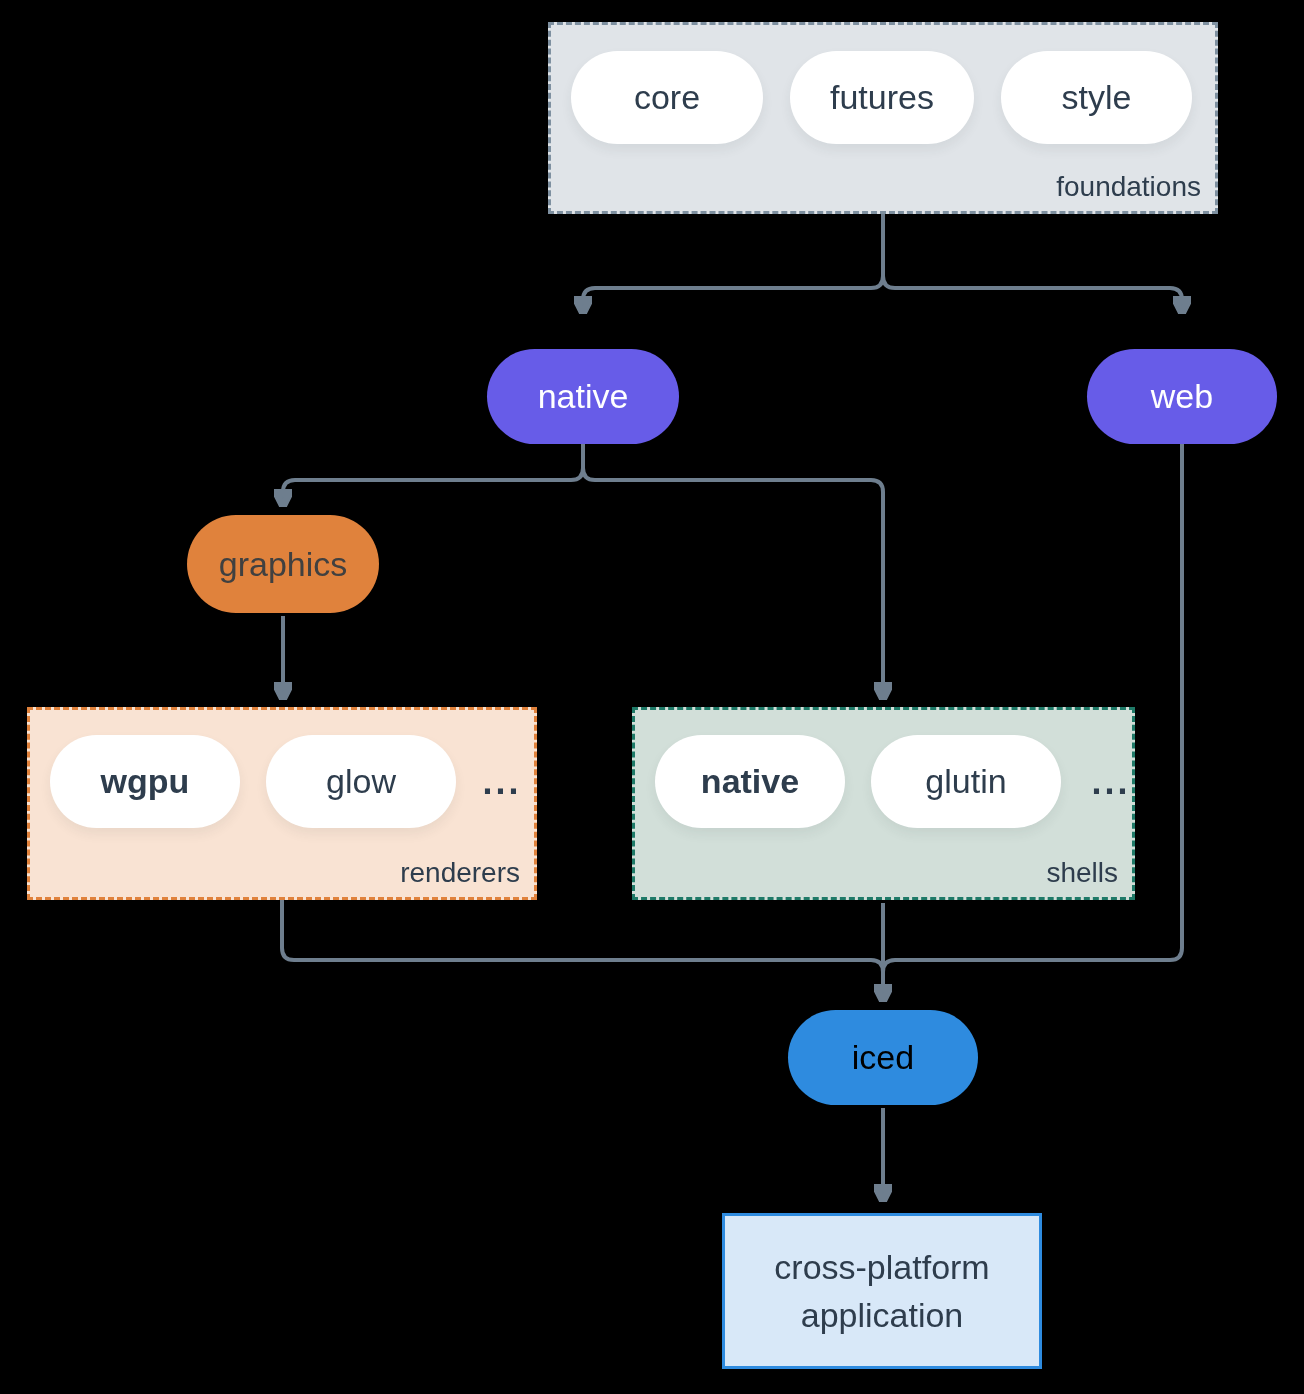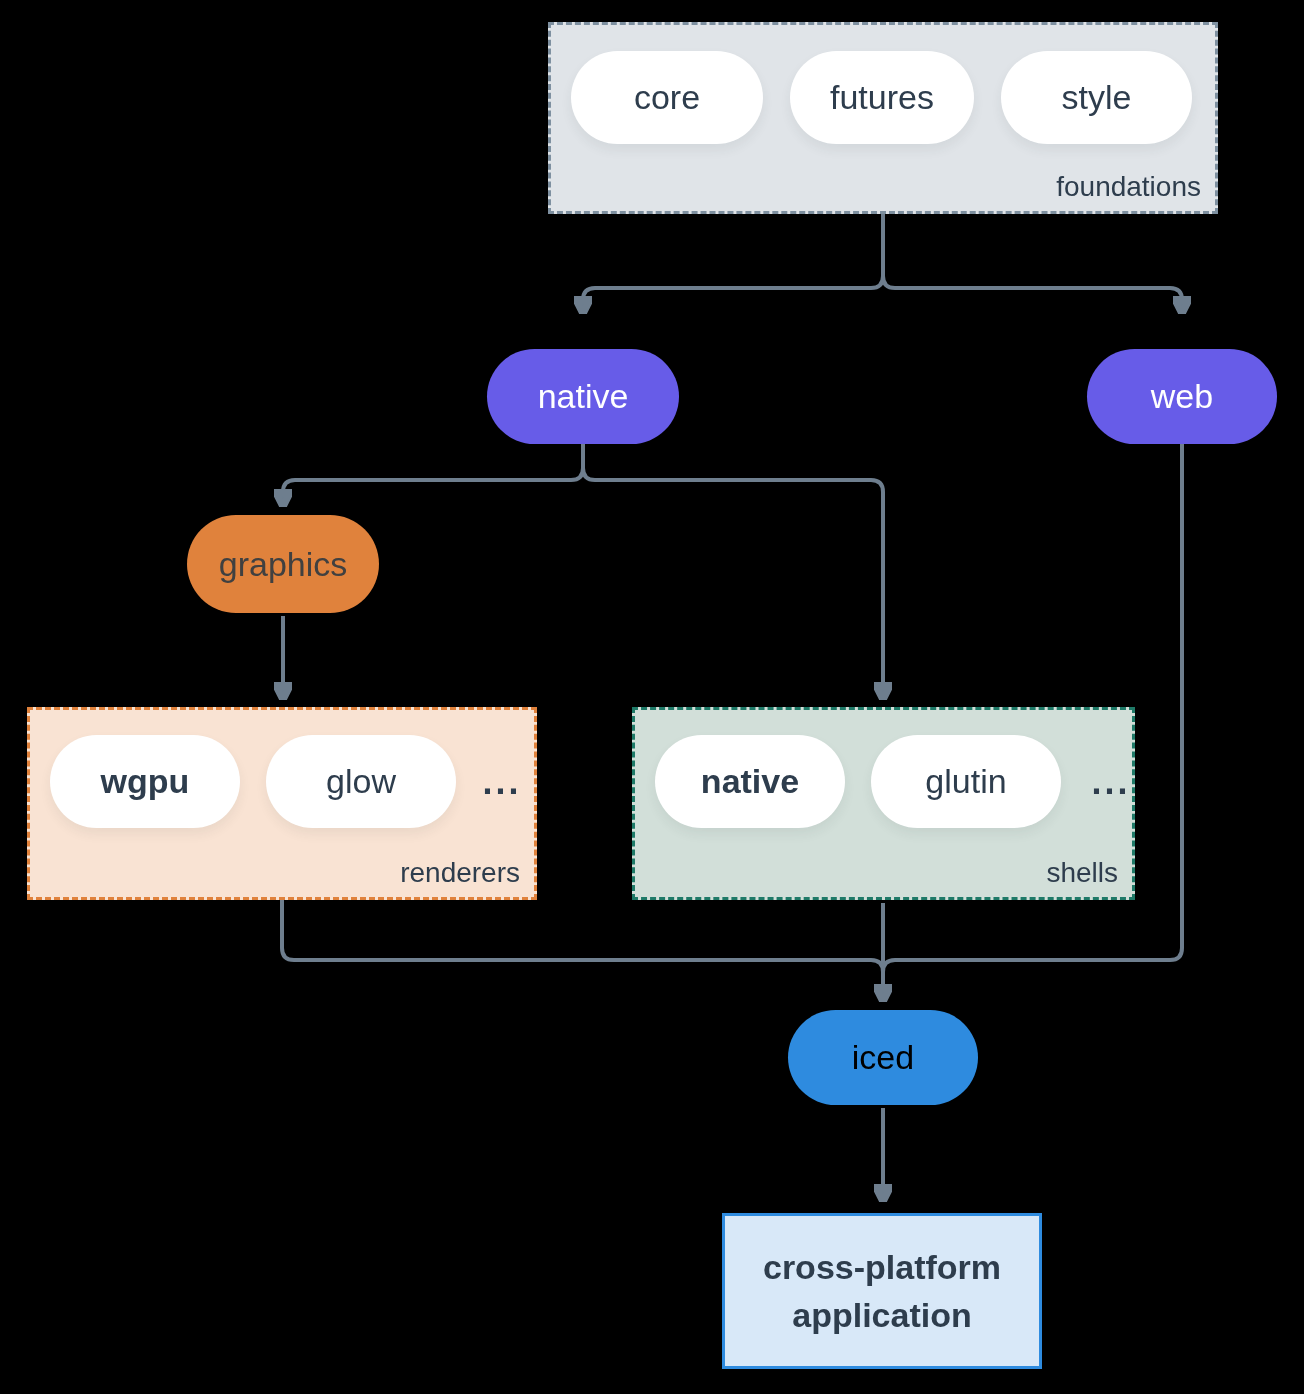--- a/index.html
+++ b/index.html
@@ -71,21 +71,20 @@
     position: absolute;
     left: 722px; top: 1213px; width: 320px; height: 156px;
     box-sizing: border-box;
     background: var(--app-bg, #d8e8f8);
     border: 3px solid var(--app-border, #2e8bdf);
     display: flex; align-items: center; justify-content: center;
     text-align: center;
     font-size: 34px; line-height: 1.42;
     color: var(--text-dark, #2e3d4d);
     padding: 4px 24px;
-    font-weight: bold;
   }
 </style>
 </head>
 <body>
 
 <div class="canvas">
 
   <svg class="edges" viewBox="0 0 1304 1394" aria-hidden="true">
     <defs>
       <marker id="arrowhead" viewBox="0 0 10 10" refX="8" refY="5" markerWidth="4.5" markerHeight="4.5" orient="auto">

